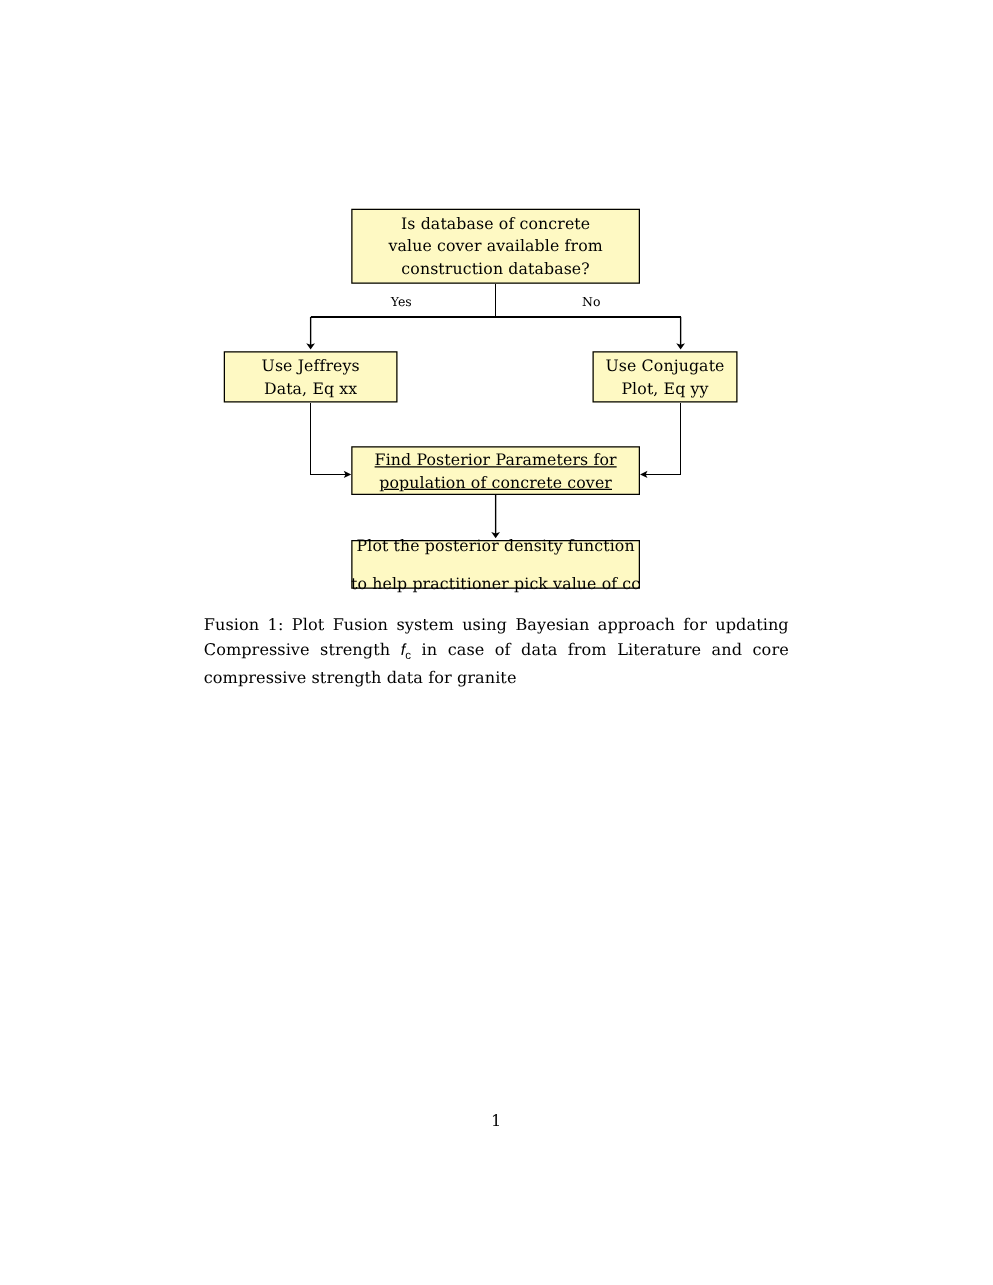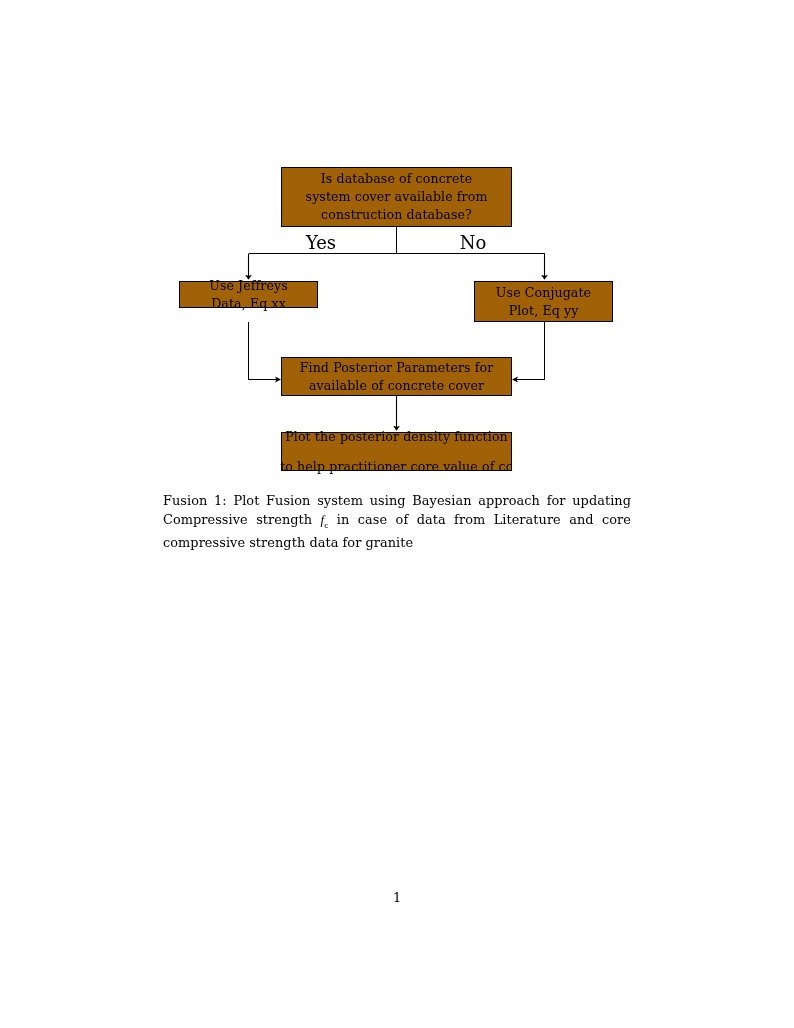--- a/index.html
+++ b/index.html
@@ -34,41 +34,41 @@
   #flowchart-svg {
     position: absolute;
     left: 0;
     top: 0;
   }
 
   .node-box {
     position: absolute;
     box-sizing: border-box;
     border: 1px solid #000000;
-    background: #a16207;
+    background: #fef9c3;
     display: flex;
     flex-direction: column;
     align-items: center;
     justify-content: center;
     text-align: center;
     font-size: 12.6px;
     line-height: 18px;
     letter-spacing: 0.1px;
   }
   .node-box .line { display: block; white-space: nowrap; }
 
   #node-question   { left: 281px; top: 167px; width: 231px; height: 60px; }
-  #node-jeffreys   { left: 179px; top: 281px; width: 139px; height: 27px; }
-  #node-conjugate  { left: 474px; top: 281px; width: 139px; height: 41px; }
-  #node-posterior  { left: 281px; top: 357px; width: 231px; height: 39px; }
+  #node-jeffreys   { left: 179px; top: 281px; width: 139px; height: 41px; }
+  #node-conjugate  { left: 474px; top: 281px; width: 116px; height: 41px; }
+  #node-posterior  { left: 281px; top: 357px; width: 231px; height: 39px; text-decoration: underline; }
   #node-plot       { left: 281px; top: 432px; width: 231px; height: 39px; gap: 12px; }
 
   .edge-label {
     position: absolute;
-    font-size: 18px;
+    font-size: 10px;
     line-height: 15px;
     white-space: nowrap;
     text-align: center;
   }
   #edge-label-yes { left: 291px; top: 235px; width: 60px; }
   #edge-label-no  { left: 443px; top: 235px; width: 60px; }
 
   
   #figure-caption {
     position: absolute;
@@ -76,21 +76,21 @@
     top: 492px;
     width: 468px;
     font-size: 12.9px;
     line-height: 18.6px;
     text-align: justify;
     text-justify: inter-word;
     letter-spacing: 0.05px;
   }
   #figure-caption .mathvar {
     font-style: italic;
-    font-family: Liberation Serif, serif;
+    font-family: Liberation Sans, sans-serif;
   }
   #figure-caption .mathvar sub {
     font-style: normal;
     font-size: 0.72em;
   }
 
   
   #page-number {
     position: absolute;
     left: 0;
@@ -141,45 +141,45 @@
         <path d="M512,379.5 L518,376.6 L516.6,379.5 L518,382.4 Z"></path>
       </g>
 
       <g stroke="#000000" stroke-width="1.1" fill="none">
         <line x1="396.5" y1="396" x2="396.5" y2="428" marker-end="url(#arrow-down)"></line>
       </g>
     </svg>
 
     <div class="node-box" id="node-question">
       <span class="line">Is database of concrete</span>
-      <span class="line">system cover available from</span>
+      <span class="line">value cover available from</span>
       <span class="line">construction database?</span>
     </div>
 
     <div class="edge-label" id="edge-label-yes">Yes</div>
     <div class="edge-label" id="edge-label-no">No</div>
 
     <div class="node-box" id="node-jeffreys">
       <span class="line">Use Jeffreys</span>
       <span class="line">Data, Eq xx</span>
     </div>
 
     <div class="node-box" id="node-conjugate">
       <span class="line">Use Conjugate</span>
       <span class="line">Plot, Eq yy</span>
     </div>
 
     <div class="node-box" id="node-posterior">
       <span class="line">Find Posterior Parameters for</span>
-      <span class="line">available of concrete cover</span>
+      <span class="line">population of concrete cover</span>
     </div>
 
     <div class="node-box" id="node-plot">
       <span class="line">Plot the posterior density function</span>
-      <span class="line">to help practitioner core value of cc</span>
+      <span class="line">to help practitioner pick value of cc</span>
     </div>
 
   </div>
 
   <div id="figure-caption"><span>Fusion 1:</span><span> Plot Fusion system using Bayesian approach for updating Compressive strength </span><span class="mathvar"><span>f</span><sub>c</sub></span><span> in case of data from Literature and core compressive strength data for granite</span></div>
 
   <div id="page-number">1</div>
 
 </div>
 

